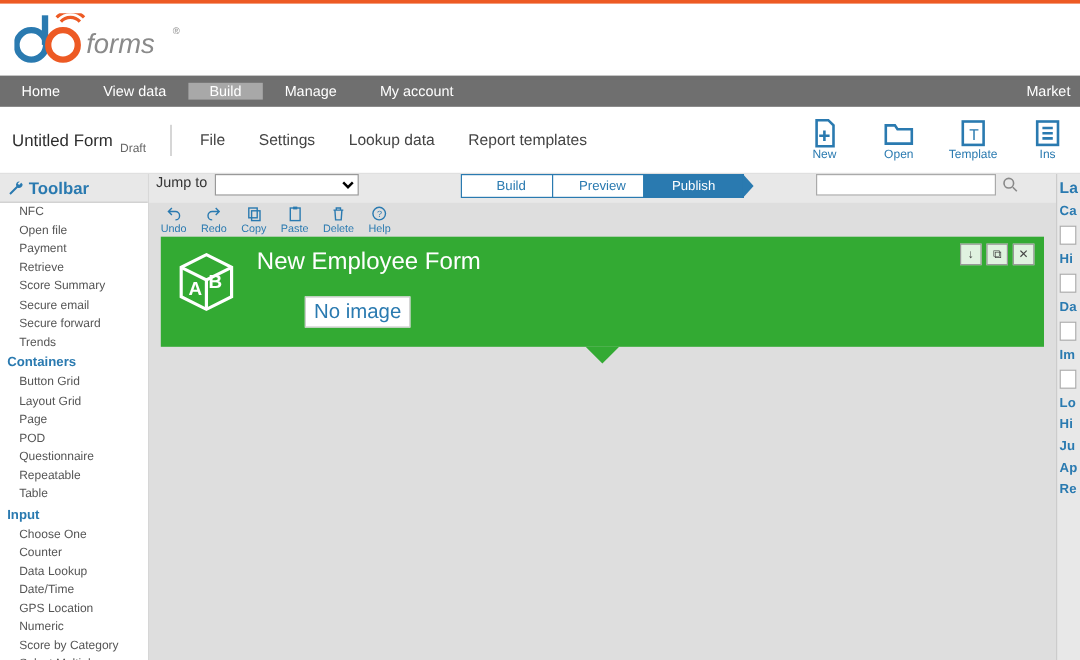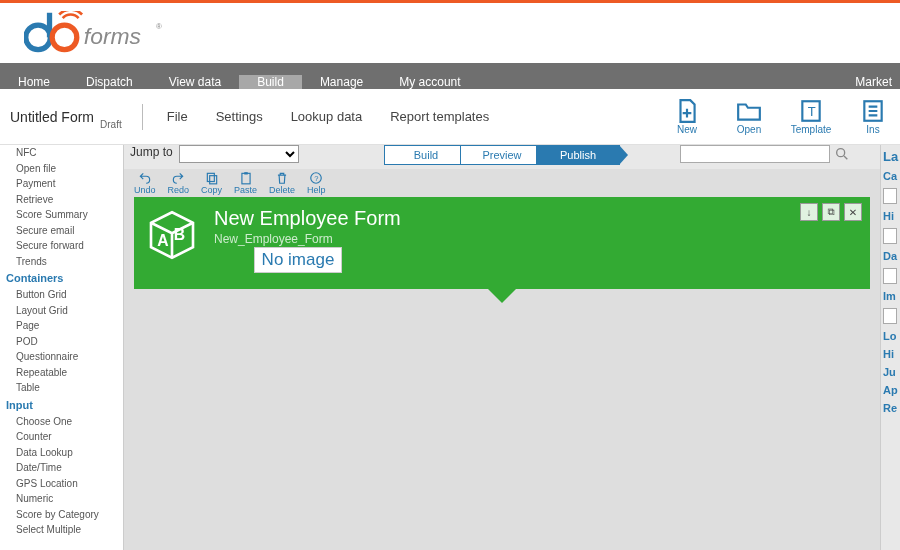--- a/index.html
+++ b/index.html
@@ -1,20 +1,20 @@
 <!DOCTYPE html>
 <html><head>
 <meta charset="utf-8">
 <style>
 *{margin:0;padding:0;box-sizing:border-box;font-family:Arial,Helvetica,sans-serif}
 body{width:900px;height:550px;overflow:hidden;background:#fff}
 .orange-bar{height:3px;background:#ed5a24}
-.logo-row{height:60px;display:flex;align-items:center;padding-left:24px}
+.logo-row{height:60px;display:flex;align-items:center;padding-left:12px}
 .logo-row svg{height:44px}
-.main-nav{height:26px;background:#6f6f6f;display:flex;align-items:flex-end;color:#fff;font-size:12px}
+.main-nav{height:26px;background:#6f6f6f;display:flex;align-items:center;color:#fff;font-size:12px}
 .main-nav .tab{padding:0 18px;display:flex;align-items:center;cursor:pointer}
 .main-nav .tab.active{background:#a8a8a8}
 .main-nav .spacer{flex:1}
 .main-nav .market{padding:0 8px;display:flex;align-items:center}
 .sub-row{height:56px;border-bottom:1px solid #e0e0e0;display:flex;align-items:center;padding:0 10px;position:relative}
 .doc-title{font-size:14px;color:#2d2d2d}
 .doc-status{font-size:10px;color:#666;margin:16px 10px 0 6px}
 .vdiv{width:1px;height:26px;background:#bbb;margin:0 10px}
 .menu-item{font-size:13px;color:#444;margin:0 14px;cursor:pointer}
 .right-actions{position:absolute;right:0;display:flex;gap:16px;padding-right:4px}
@@ -75,21 +75,20 @@
     <circle cx="46" cy="30" r="14" fill="none" stroke="#ed5a24" stroke-width="6"></circle>
     <path d="M44 8 a12 12 0 0 1 18 0" fill="none" stroke="#ed5a24" stroke-width="3"></path>
     <path d="M40 4 a18 18 0 0 1 26 0" fill="none" stroke="#ed5a24" stroke-width="3"></path>
     <text x="68" y="38" font-size="26" fill="#8a8a8a" font-family="Georgia,serif" font-style="italic">forms</text>
     <text x="150" y="20" font-size="9" fill="#8a8a8a">®</text>
   </svg>
 </div>
 
 <div class="main-nav">
   <div class="tab">Home</div>
-  <div class="tab">Dispatch</div>
   <div class="tab">View data</div>
   <div class="tab active">Build</div>
   <div class="tab">Manage</div>
   <div class="tab">My account</div>
   <div class="spacer"></div>
   <div class="market">Market</div>
 </div>
 
 <div class="sub-row">
   <span class="doc-title">Untitled Form</span>
@@ -125,20 +124,26 @@
           <rect x="4" y="3" width="16" height="18" fill="none" stroke="#2a7ab0" stroke-width="2"></rect>
           <path stroke="#2a7ab0" stroke-width="2" d="M8 8h8M8 12h8M8 16h8"></path>
         </svg>
       <span>Ins</span>
     </div>
   </div>
 </div>
 
 <div class="workspace">
   <div class="sidebar">
+    <div class="sidebar-head">
+      <svg viewBox="0 0 24 24">
+          <path fill="#2a7ab0" d="M22 6a5 5 0 0 1-7 5L5 21l-2-2L13 9a5 5 0 0 1 5-7l-3 3 2 2 3-3z"></path>
+        </svg>
+      <span>Toolbar</span>
+    </div>
     <div class="sidebar-scroll" id="sb">
         <div class="sb-item">NFC</div>
         <div class="sb-item">Open file</div>
         <div class="sb-item">Payment</div>
         <div class="sb-item">Retrieve</div>
         <div class="sb-item">Score Summary</div>
         <div class="sb-item">Secure email</div>
         <div class="sb-item">Secure forward</div>
         <div class="sb-item">Trends</div>
         <div class="sb-cat">Containers</div>
@@ -239,21 +244,20 @@
               <g fill="none" stroke="#fff" stroke-width="3">
                 <path d="M32 6 56 18v28L32 58 8 46V18z"></path>
                 <path d="M8 18 32 30 56 18M32 30v28"></path>
               </g>
               <text x="15" y="44" font-size="18" fill="#fff" font-weight="bold">A</text>
               <text x="34" y="38" font-size="18" fill="#fff" font-weight="bold">B</text>
             </svg>
         </div>
         <div class="form-titles">
           <div class="form-title">New Employee Form</div>
-          <div class="form-sub">New_Employee_Form</div>
         </div>
         <div class="noimg">No image</div>
         <div class="hdr-controls">
           <span>↓</span>
           <span>⧉</span>
           <span>✕</span>
         </div>
       </div>
       <div class="caret-down"></div>
     </div>

